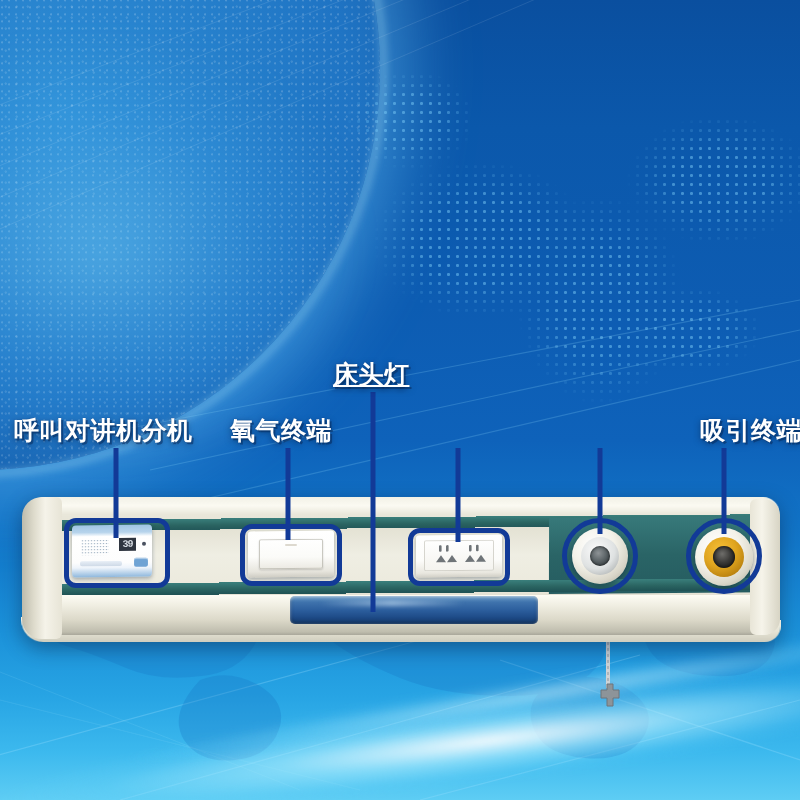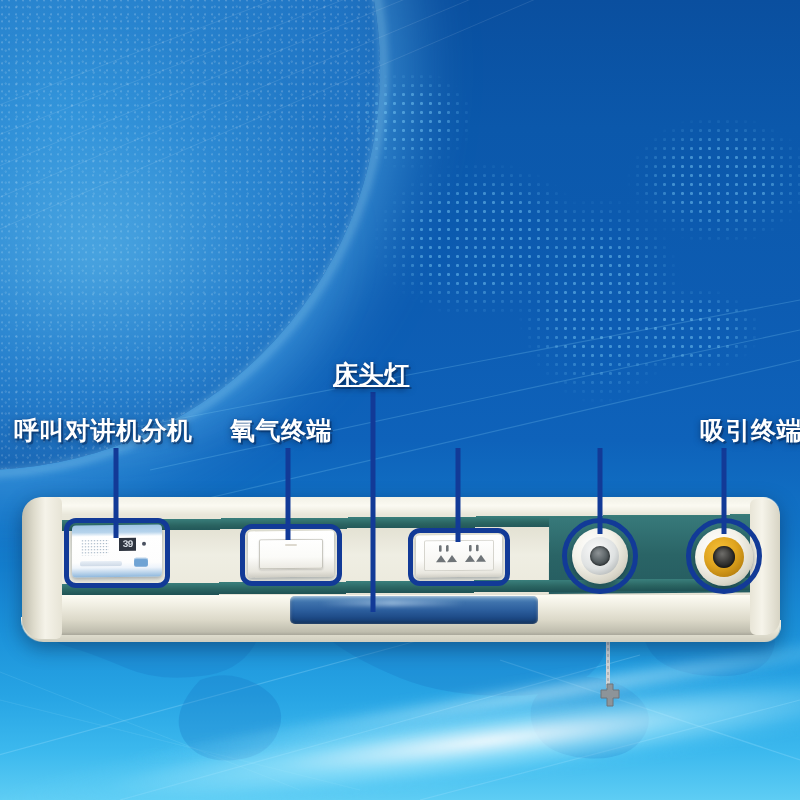--- a/index.html
+++ b/index.html
@@ -270,21 +270,21 @@
     border-radius: 6px 16px 16px 6px;
     background: linear-gradient(90deg, #e8e5d7 0%, #f6f4ea 40%, #d7d4c4 100%);
   }
 
   
   .device { position: absolute; }
 
   
   .intercom {
     left: 72px; top: 525px;
-    width: 90px; height: 52px;
+    width: 80px; height: 52px;
     z-index: 22;
     border-radius: 4px;
     background: linear-gradient(180deg, #9fc4e4 0%, #b7d4ec 14%, #ffffff 22%, #fdfdfd 72%, #eef4fb 82%, #8fb8dd 100%);
     box-shadow: 0 2px 4px rgba(20,40,70,0.35);
     transform: skewY(-0.6deg);
   }
   .ic-grille {
     position: absolute; left: 9px; top: 14px; width: 28px; height: 16px;
     background-image: radial-gradient(circle, #8fa4b8 0.6px, transparent 0.9px);
     background-size: 3px 3px;

